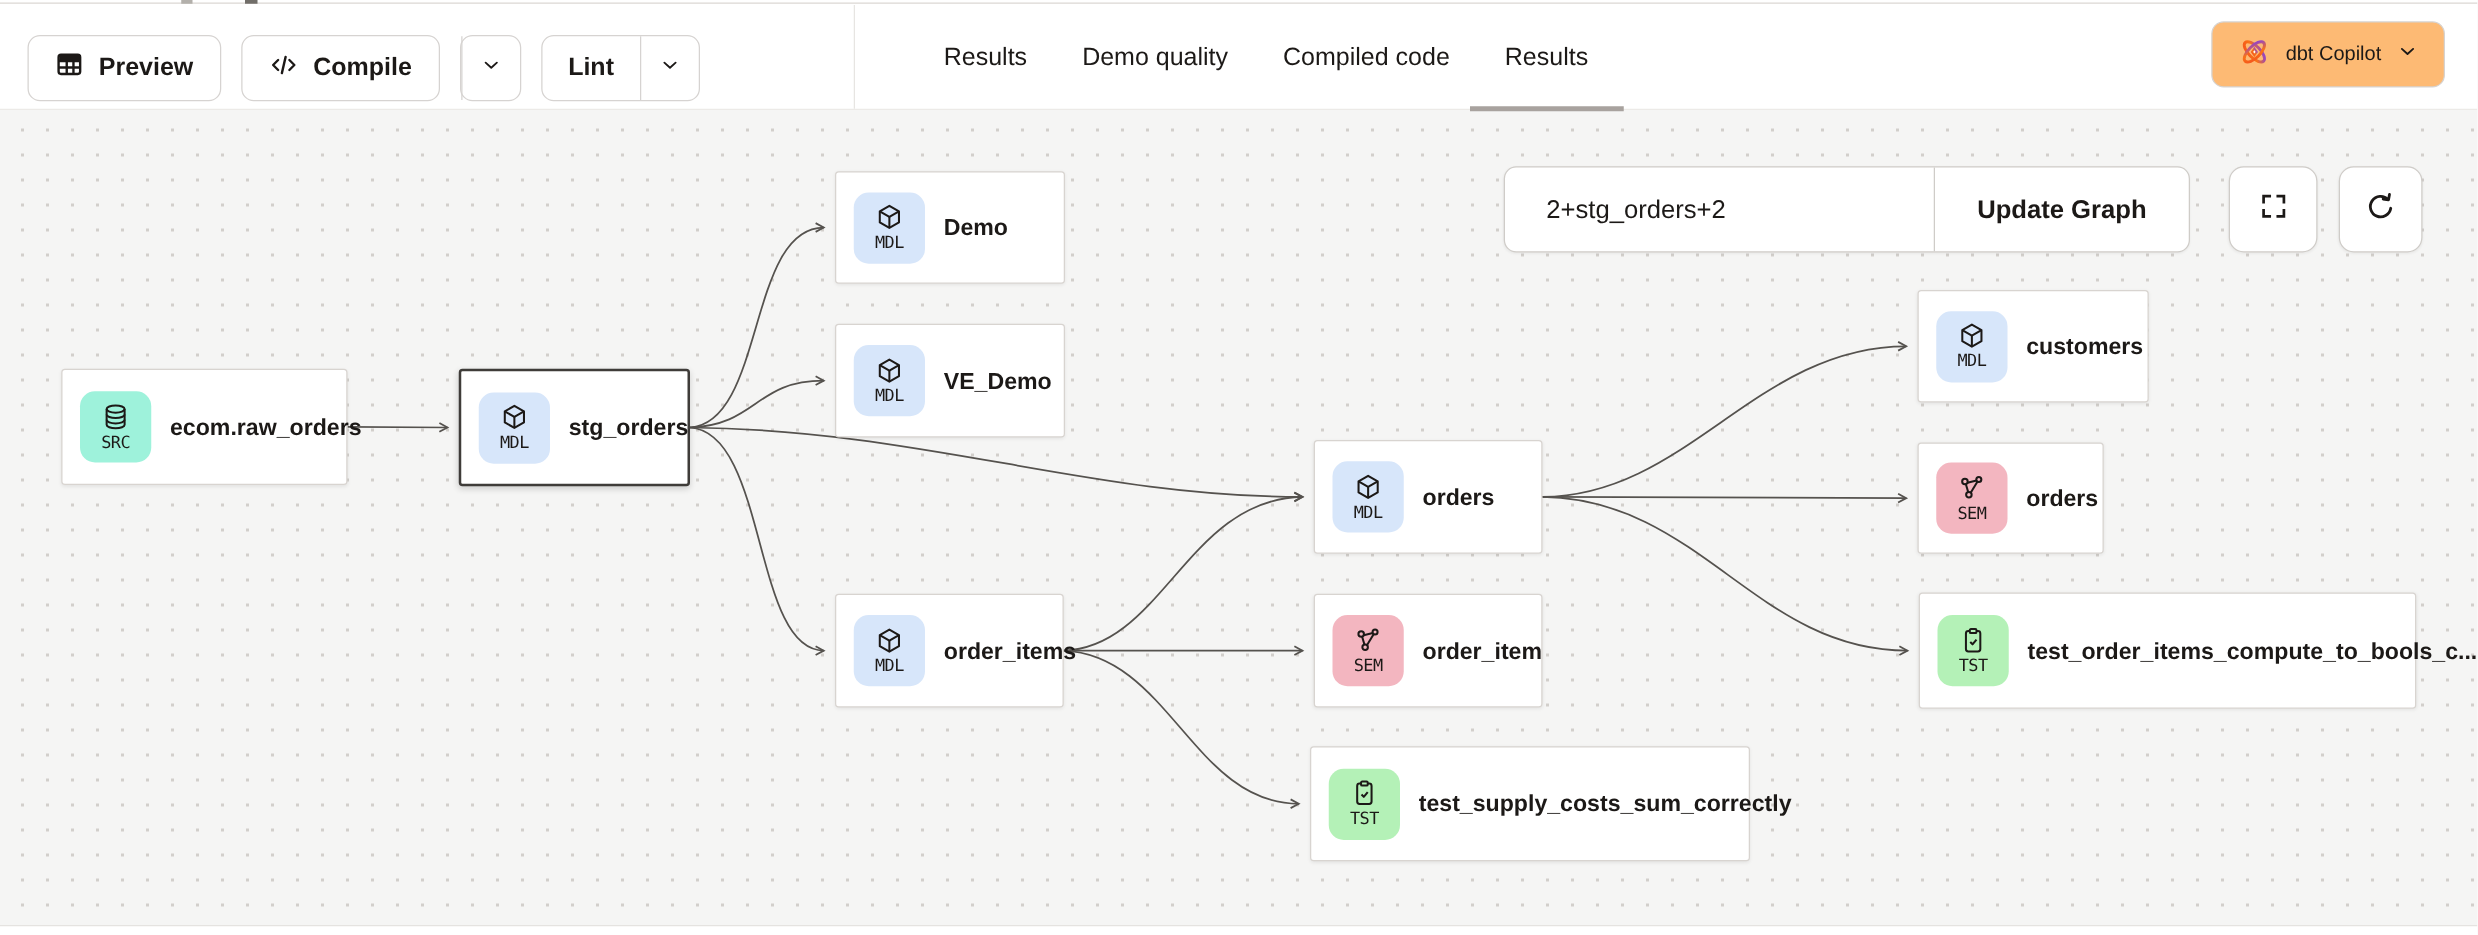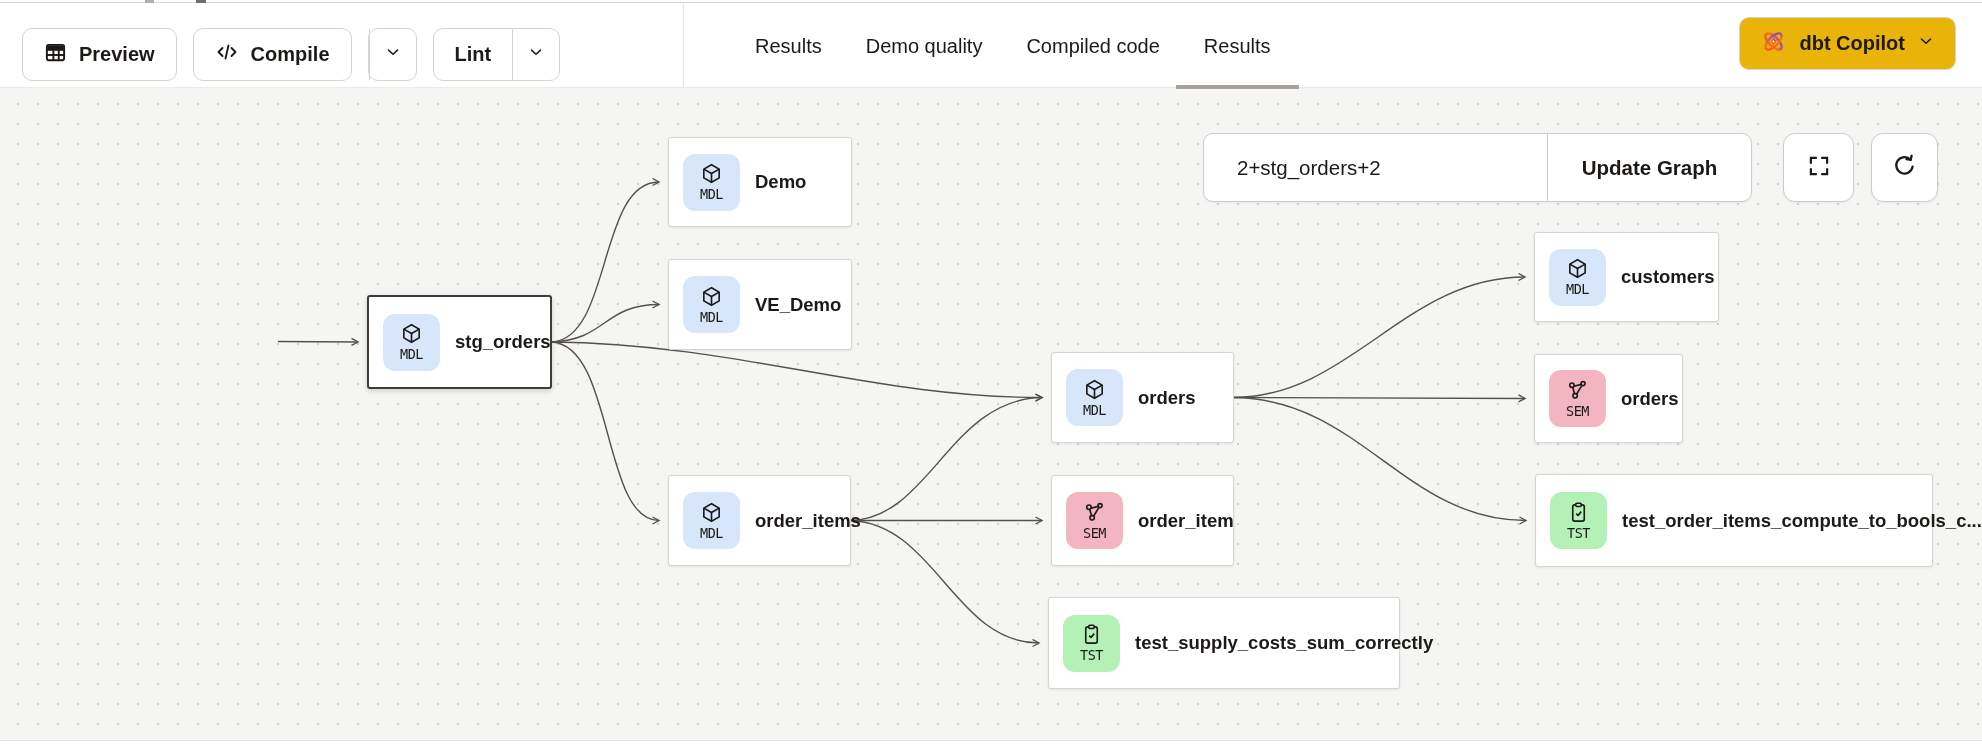--- a/index.html
+++ b/index.html
@@ -21,22 +21,22 @@
   }
   .btn .main { display:flex; align-items:center; gap:12px; padding:0 21px; height:100%; }
   .btn .split { width:1px; align-self:stretch; background:#d6d3d1; }
   .btn .chev { display:flex; align-items:center; justify-content:center; padding:0 14px; height:100%; }
   .hdr-divider { position:absolute; left:683px; top:0; bottom:0; width:1px; background:#e7e5e2; }
   .tabs { position:absolute; left:755px; top:0; height:84px; display:flex; gap:44px;justify-content:space-between; }
   .tab { height:100%; display:flex; align-items:center; font-size:20px; color:#1c1917; position:relative; cursor:pointer;}
   .tab.active::after { content:""; position:absolute; left:-28px; right:-28px; bottom:-1px; height:4px; background:#a8a29e; }
   .copilot {
     position:absolute; right:26px; top:13px; height:53px; padding:0 20px;
-    background:#eab308; border:1px solid #d6d3d1; border-radius:10px;
-    display:flex; align-items:center; gap:12px; font-size:20px; font-weight:700;
+    background:#fdba74; border:1px solid #d6d3d1; border-radius:10px;
+    display:flex; align-items:center; gap:12px; font-size:16px; font-weight:400;
   }
   
   .canvas {
     position:absolute; top:88px; left:0; width:1982px; height:652px;
     background-color:#f5f5f4;
     background-image: radial-gradient(circle, #d2cfcb 1.3px, transparent 1.3px);
     background-size: 20px 20px; background-position: 8px 6px;
   }
   .bottom-strip { position:absolute; top:740px; left:0; right:0; height:8px; background:#ffffff; border-top:1px solid #e5e3e0; }
   svg.edges { position:absolute; left:0; top:0; width:1982px; height:652px; }
@@ -196,20 +196,34 @@
       <path d="M552 254 C 614 258, 602 432.5, 659 432.5" marker-end="url(#arrow)"></path>
       <path d="M851 432.5 C 930 430, 950 311, 1042 309.5" marker-end="url(#arrow)"></path>
       <path d="M851 432.5 L 1042 432.5" marker-end="url(#arrow)"></path>
       <path d="M851 432.5 C 935 436, 955 555, 1039 555" marker-end="url(#arrow)"></path>
       <path d="M1234 309.5 C 1350 309, 1405 189, 1525 189" marker-end="url(#arrow)"></path>
       <path d="M1234 309.5 L 1525 310.5" marker-end="url(#arrow)"></path>
       <path d="M1234 309.5 C 1360 311, 1405 432.5, 1526 432.5" marker-end="url(#arrow)"></path>
     </g>
   </svg>
 
+  <div class="node" style="left:49px;top:207px;width:229px;height:93px">
+    <div class="badge" style="background: rgb(158, 242, 219);">
+      <span>
+        <svg width="23" height="23" viewBox="0 0 24 24" fill="none" stroke="#1c1917" stroke-width="1.7">
+          <ellipse cx="12" cy="5.5" rx="7.5" ry="3"></ellipse>
+          <path d="M4.5 5.5 V18.5 c0 1.66 3.36 3 7.5 3 s7.5 -1.34 7.5 -3 V5.5"></path>
+          <path d="M4.5 10 c0 1.66 3.36 3 7.5 3 s7.5 -1.34 7.5 -3"></path>
+          <path d="M4.5 14.5 c0 1.66 3.36 3 7.5 3 s7.5 -1.34 7.5 -3"></path>
+        </svg>
+      </span>
+      <span class="badge-label">SRC</span>
+    </div>
+    <span class="node-label">ecom.raw_orders</span>
+  </div>
 
   <div class="node selected" style="left:367px;top:207px;width:185px;height:94px">
     <div class="badge" style="background: rgb(215, 230, 250);">
       <span>
         <svg width="23" height="23" viewBox="0 0 24 24" fill="none" stroke="#1c1917" stroke-width="1.7" stroke-linejoin="round">
           <path d="M12 2.8 L20 7.4 V16.6 L12 21.2 L4 16.6 V7.4 Z"></path>
             <path d="M4 7.4 L12 12 L20 7.4"></path>
             <path d="M12 12 V21.2"></path>
         </svg>
       </span>

